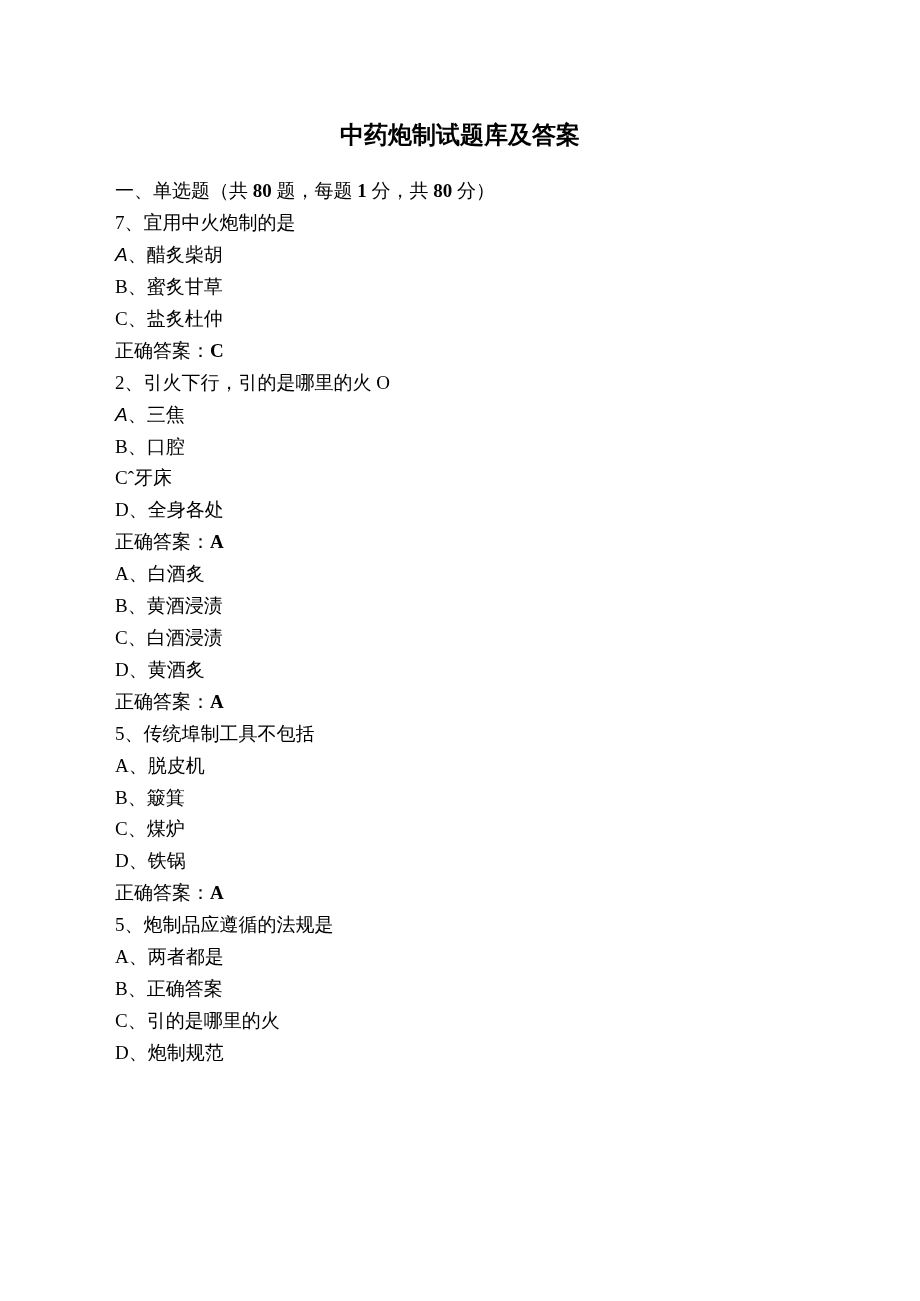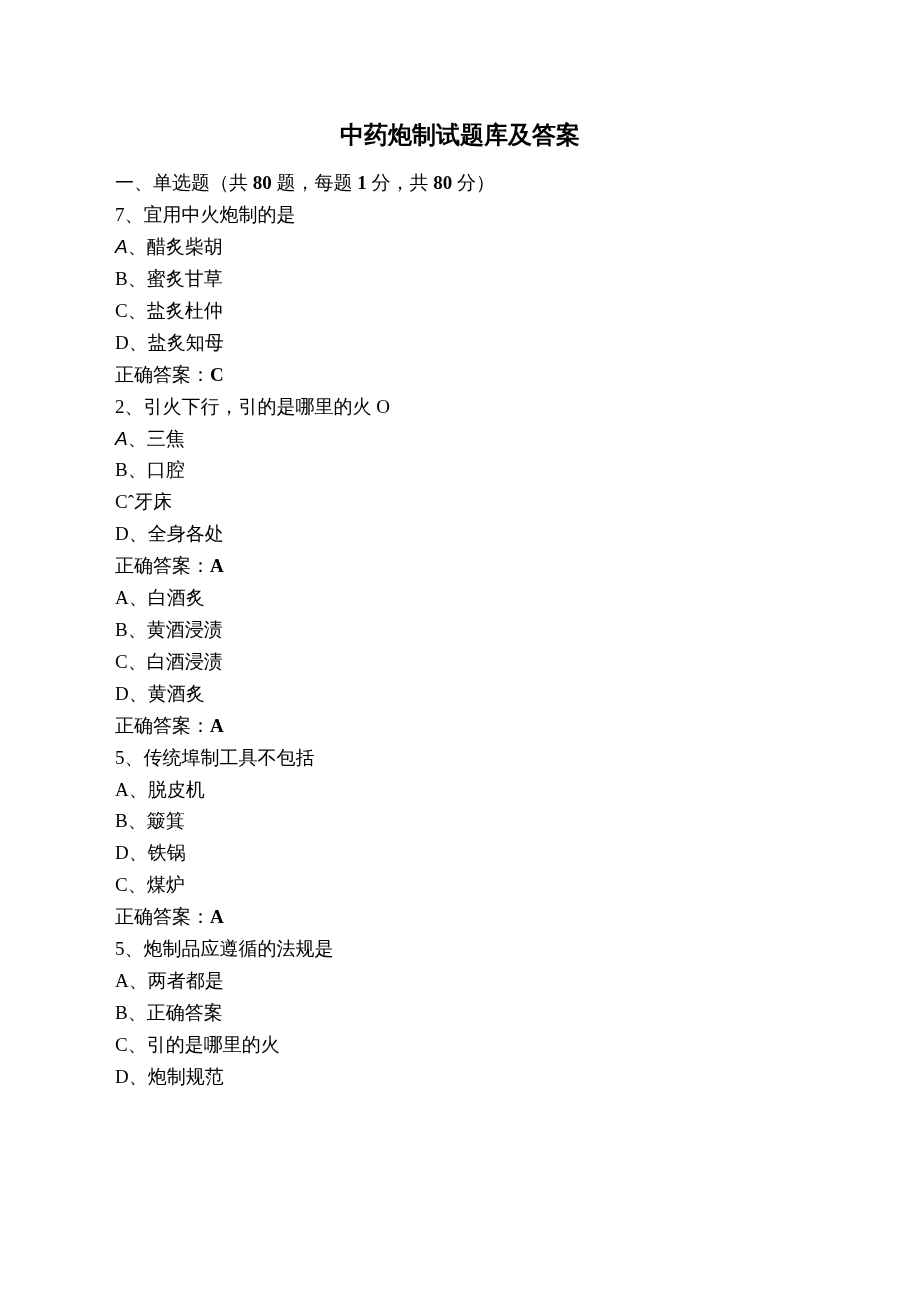--- a/index.html
+++ b/index.html
@@ -13,21 +13,21 @@
   }
   .page {
     padding: 115px 115px 0 115px;
     font-size: 19px;
     line-height: 1.68;
   }
   .title {
     text-align: center;
     font-size: 24px;
     font-weight: bold;
-    margin-bottom: 12px;
+    margin-bottom: 20px;
   }
   .section-header .bold {
     font-weight: bold;
   }
   .bold {
     font-weight: bold;
   }
   .answer-line {
     font-weight: normal;
   }
@@ -53,21 +53,20 @@
   <div class="section-header line">
     <span>一、单选题（共 </span><span class="bold">80</span><span> 题，每题 </span><span class="bold">1</span><span> 分，共 </span><span class="bold">80</span><span> 分）</span>
   </div>
 
   <div class="line">7、宜用中火炮制的是</div>
   <div class="line">
     <span class="sans-letter">A</span><span>、醋炙柴胡</span>
   </div>
   <div class="line">B、蜜炙甘草</div>
   <div class="line">C、盐炙杜仲</div>
-  <div class="line">D、盐炙知母</div>
   <div class="line answer-line">
     <span>正确答案：</span><span class="bold">C</span>
   </div>
 
   <div class="line">2、引火下行，引的是哪里的火 O</div>
   <div class="line">
     <span class="sans-letter">A</span><span>、三焦</span>
   </div>
   <div class="line">B、口腔</div>
   <div class="line">Cˆ牙床</div>
@@ -80,22 +79,22 @@
   <div class="line">B、黄酒浸渍</div>
   <div class="line">C、白酒浸渍</div>
   <div class="line">D、黄酒炙</div>
   <div class="line answer-line">
     <span>正确答案：</span><span class="bold">A</span>
   </div>
 
   <div class="line">5、传统埠制工具不包括</div>
   <div class="line">A、脱皮机</div>
   <div class="line">B、簸箕</div>
+  <div class="line">C、煤炉</div>
   <div class="line">D、铁锅</div>
-  <div class="line">C、煤炉</div>
   <div class="line answer-line">
     <span>正确答案：</span><span class="bold">A</span>
   </div>
 
   <div class="line">5、炮制品应遵循的法规是</div>
   <div class="line">A、两者都是</div>
   <div class="line">B、正确答案</div>
   <div class="line">C、引的是哪里的火</div>
   <div class="line">D、炮制规范</div>
 

